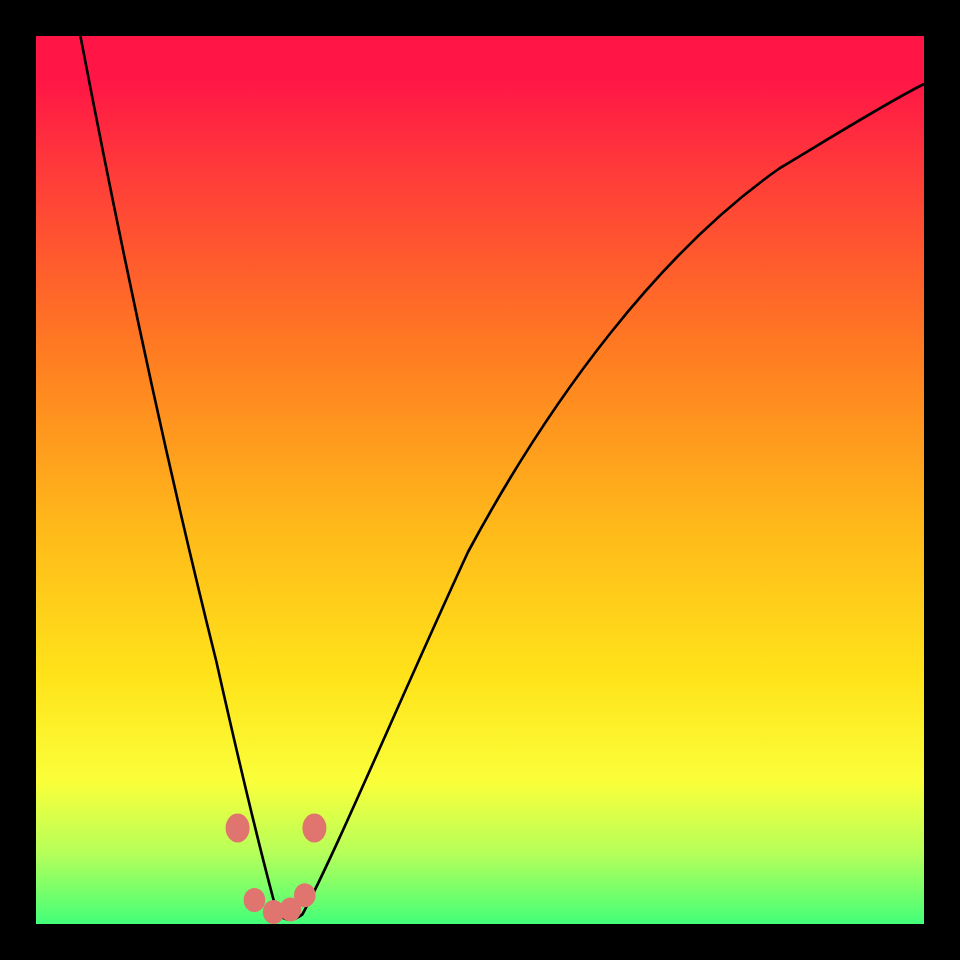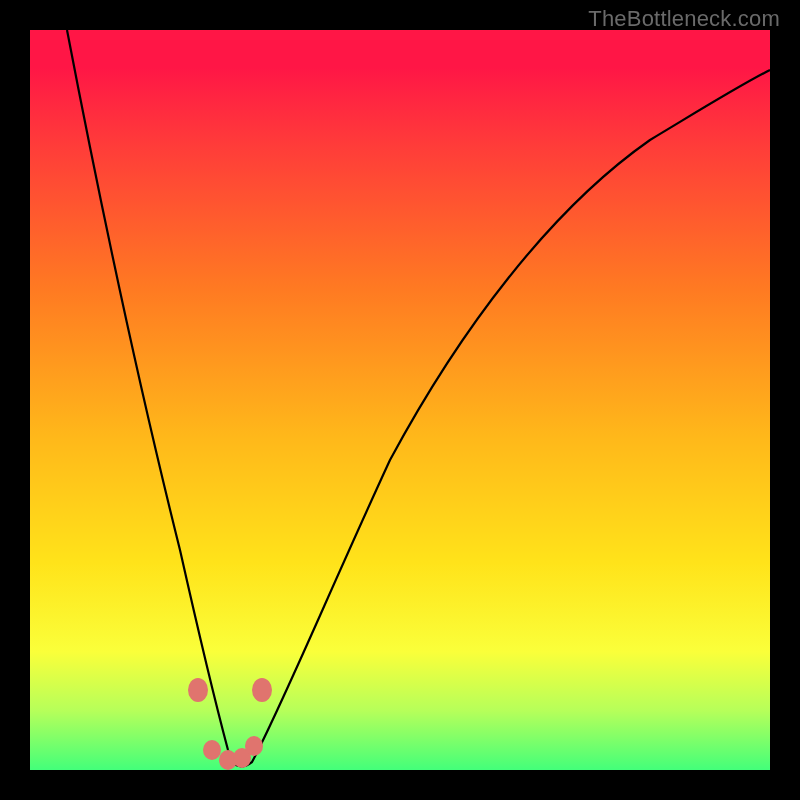--- a/index.html
+++ b/index.html
@@ -61,21 +61,20 @@
   .marker {
     fill: #e0746e;
     stroke: none;
   }
 </style>
 </head>
 <body>
 
 <div class="frame">
 
-  <div class="watermark">TheBottleneck.com</div>
 
   <div class="plot-area">
     <svg class="curve" viewBox="0 0 740 740">
       <path d="M 37 0
                C 60 120, 100 320, 150 520
                C 168 600, 182 660, 198 720
                L 202 732
                C 208 738, 214 738, 222 732
                C 250 680, 300 560, 360 430
                C 430 300, 520 180, 620 110

